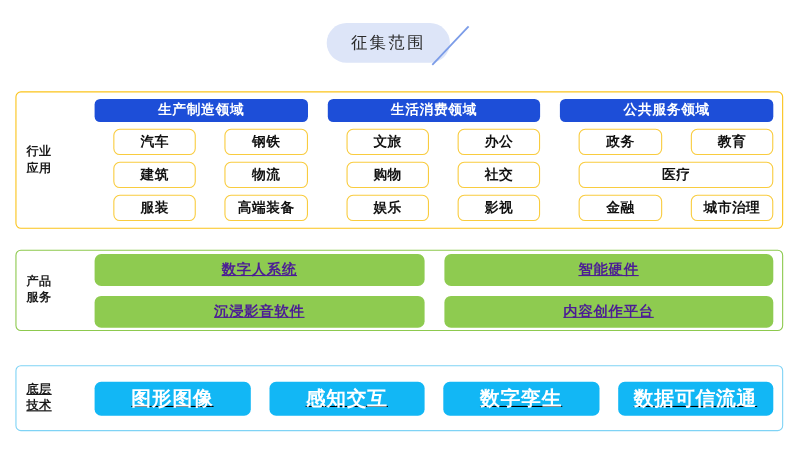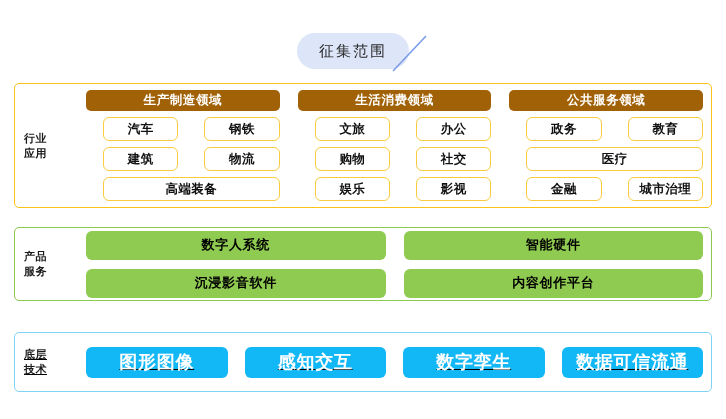--- a/index.html
+++ b/index.html
@@ -12,21 +12,21 @@
     height: 419px;
     position: relative;
     font-family: "Liberation Sans", "DejaVu Sans", sans-serif;
     overflow: hidden;
   }
 
   
   .header-zone {
     position: absolute;
     left: 0;
-    top: 16px;
+    top: 4px;
     width: 718px;
     height: 72px;
   }
   .header-badge {
     position: absolute;
     left: 297px;
     top: 17px;
     width: 112px;
     height: 36px;
     background: #dde5f8;
@@ -86,21 +86,21 @@
     gap: 18px;
     padding-right: 8px;
   }
   .ind-group {
     flex: 1;
     display: flex;
     flex-direction: column;
     gap: 6px;
   }
   .ind-head {
-    background: #a16207;
+    background: #1d4ed8;
     border-radius: 5px;
     height: 21px;
     display: flex;
     align-items: center;
     justify-content: center;
     color: #ffffff;
     font-size: 12.5px;
     font-weight: bold;
     letter-spacing: 0.6px;
   }
@@ -142,24 +142,25 @@
     gap: 18px;
   }
   .prod-cell {
     flex: 1;
     height: 29px;
     background: #8ecb50;
     border-radius: 6px;
     display: flex;
     align-items: center;
     justify-content: center;
-    color: #000000;
+    color: #4c1d95;
     font-size: 13px;
     font-weight: bold;
     letter-spacing: 0.7px;
+    text-decoration: underline;
   }
 
   
   .sec-tech {
     top: 332px;
     height: 60px;
     border: 1.4px solid #7fd3f5;
     text-decoration: underline;
   }
   .tech-row {
@@ -205,20 +206,21 @@
       <div class="ind-head">生产制造领域</div>
       <div class="ind-row">
         <div class="ind-cell">汽车</div>
         <div class="ind-cell">钢铁</div>
       </div>
       <div class="ind-row">
         <div class="ind-cell">建筑</div>
         <div class="ind-cell">物流</div>
       </div>
       <div class="ind-row">
+        <div class="ind-cell">服装</div>
         <div class="ind-cell">高端装备</div>
       </div>
     </div>
 
     <div class="ind-group">
       <div class="ind-head">生活消费领域</div>
       <div class="ind-row">
         <div class="ind-cell">文旅</div>
         <div class="ind-cell">办公</div>
       </div>

